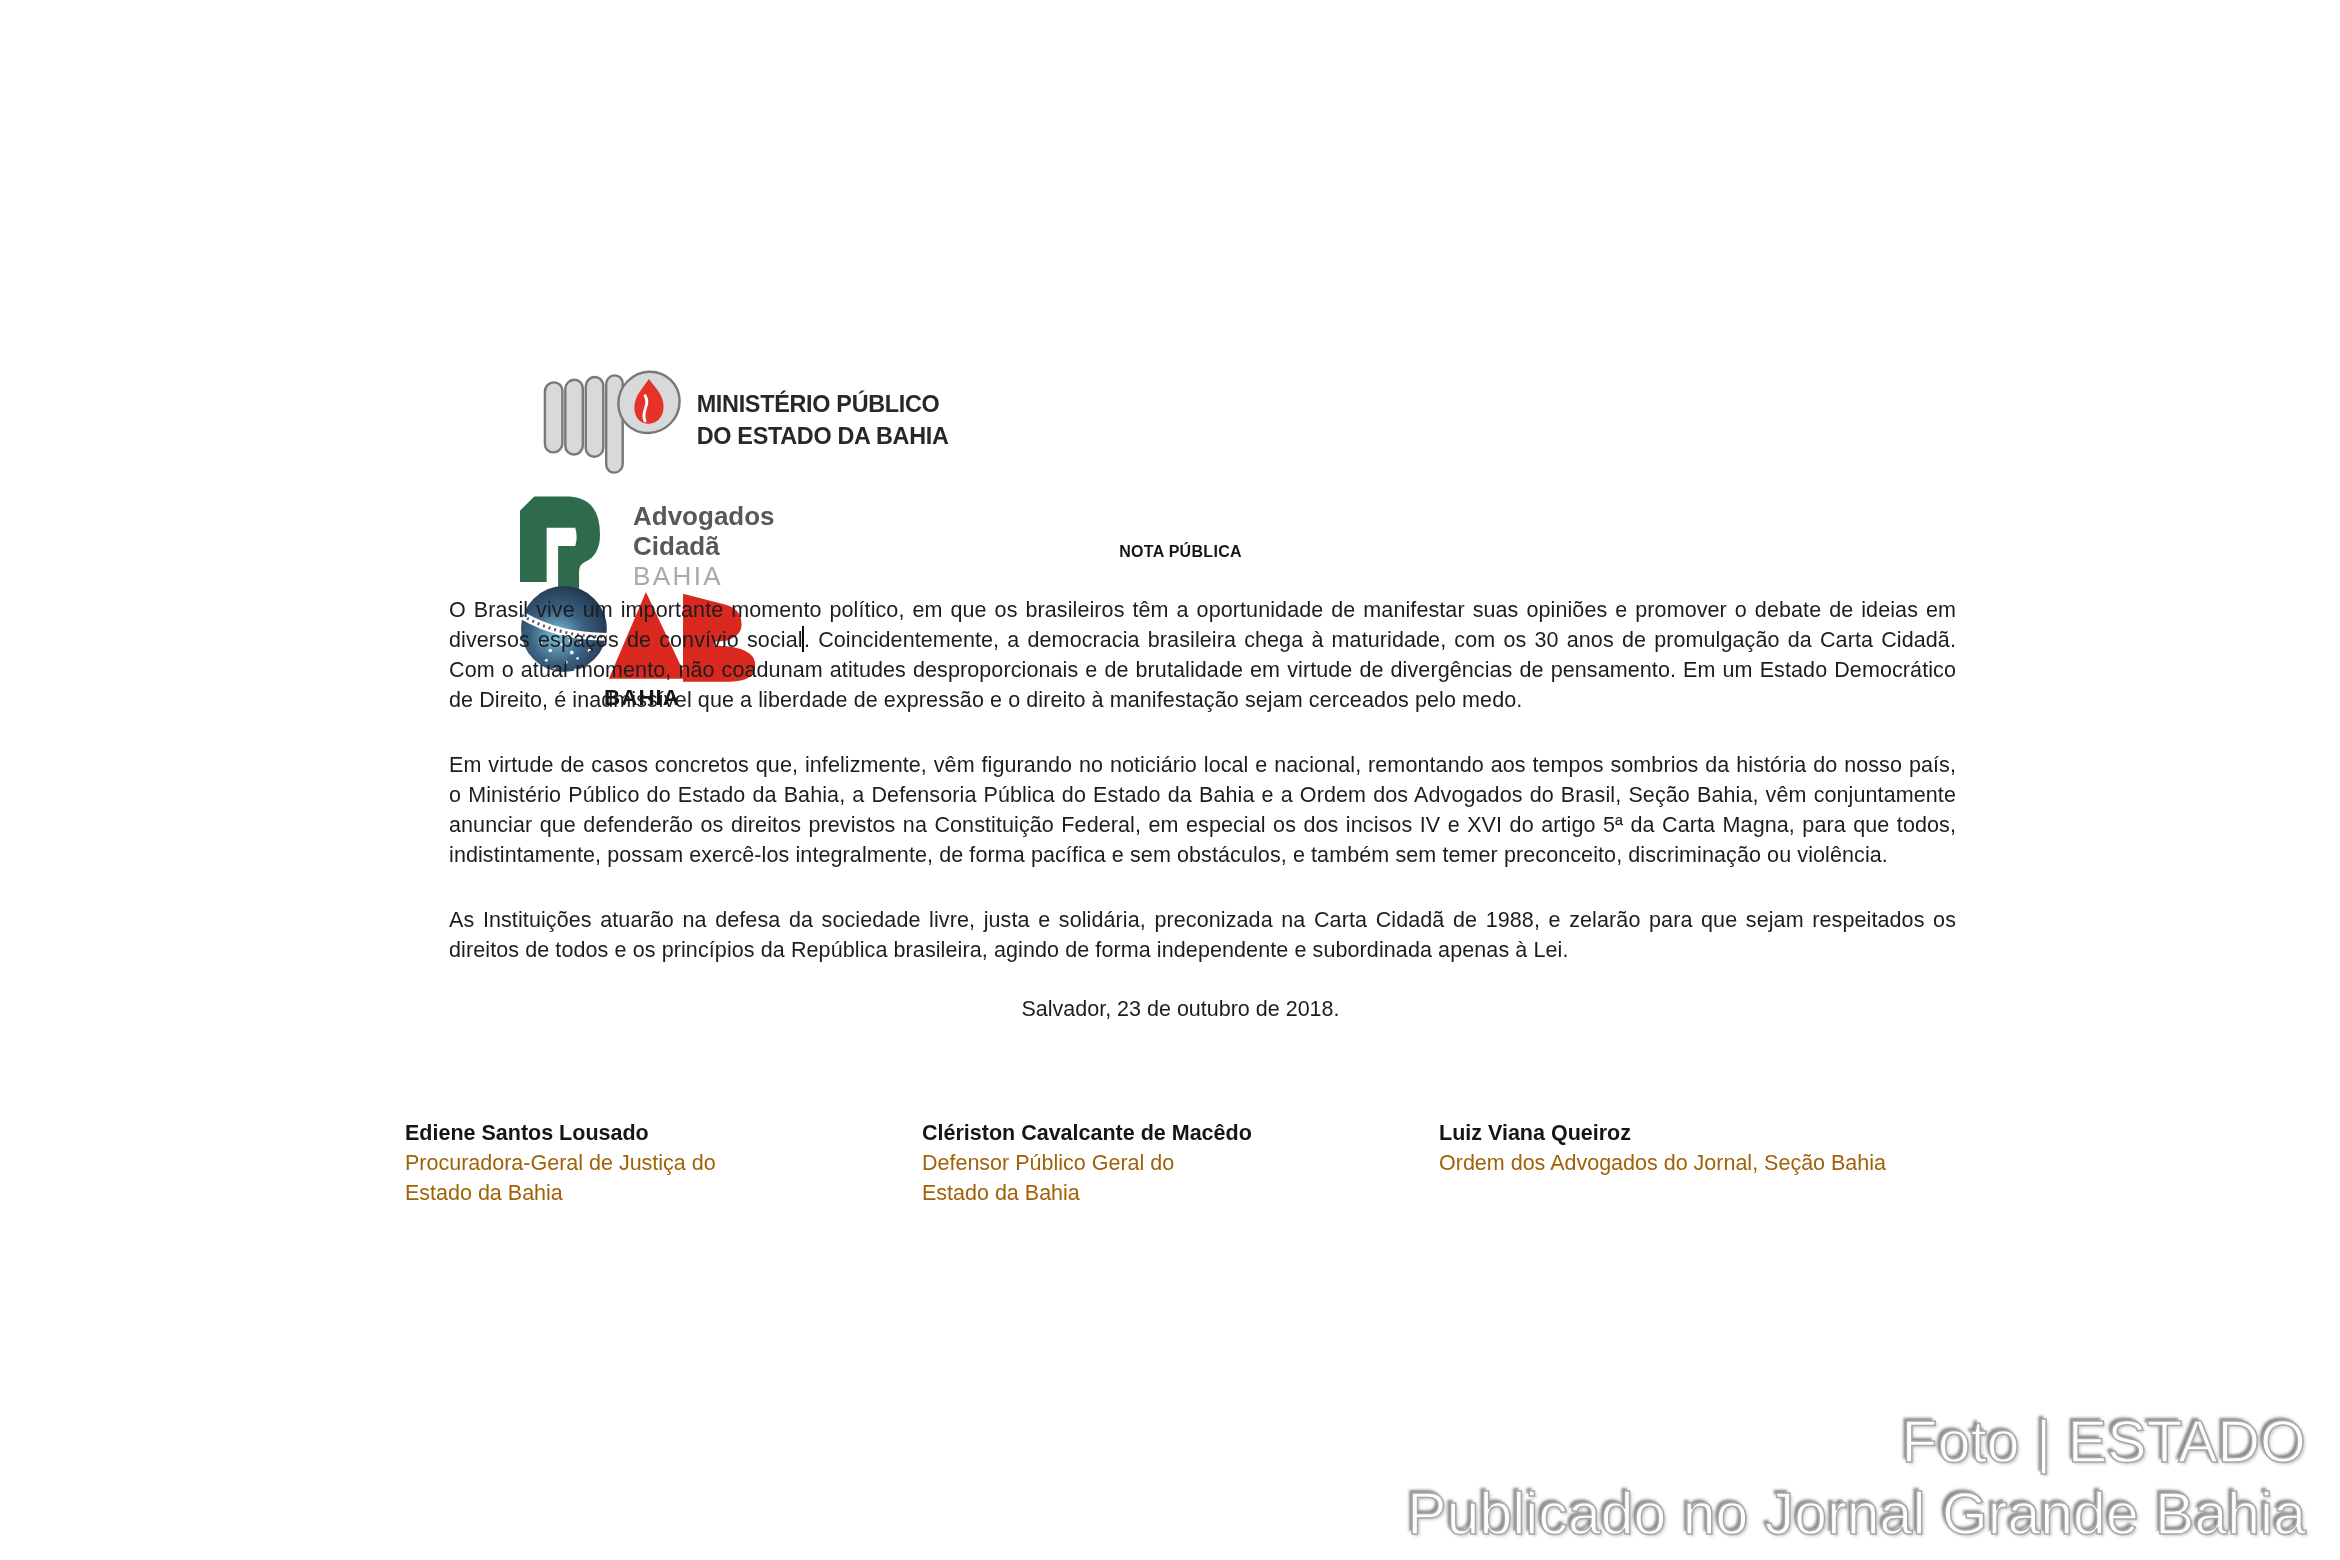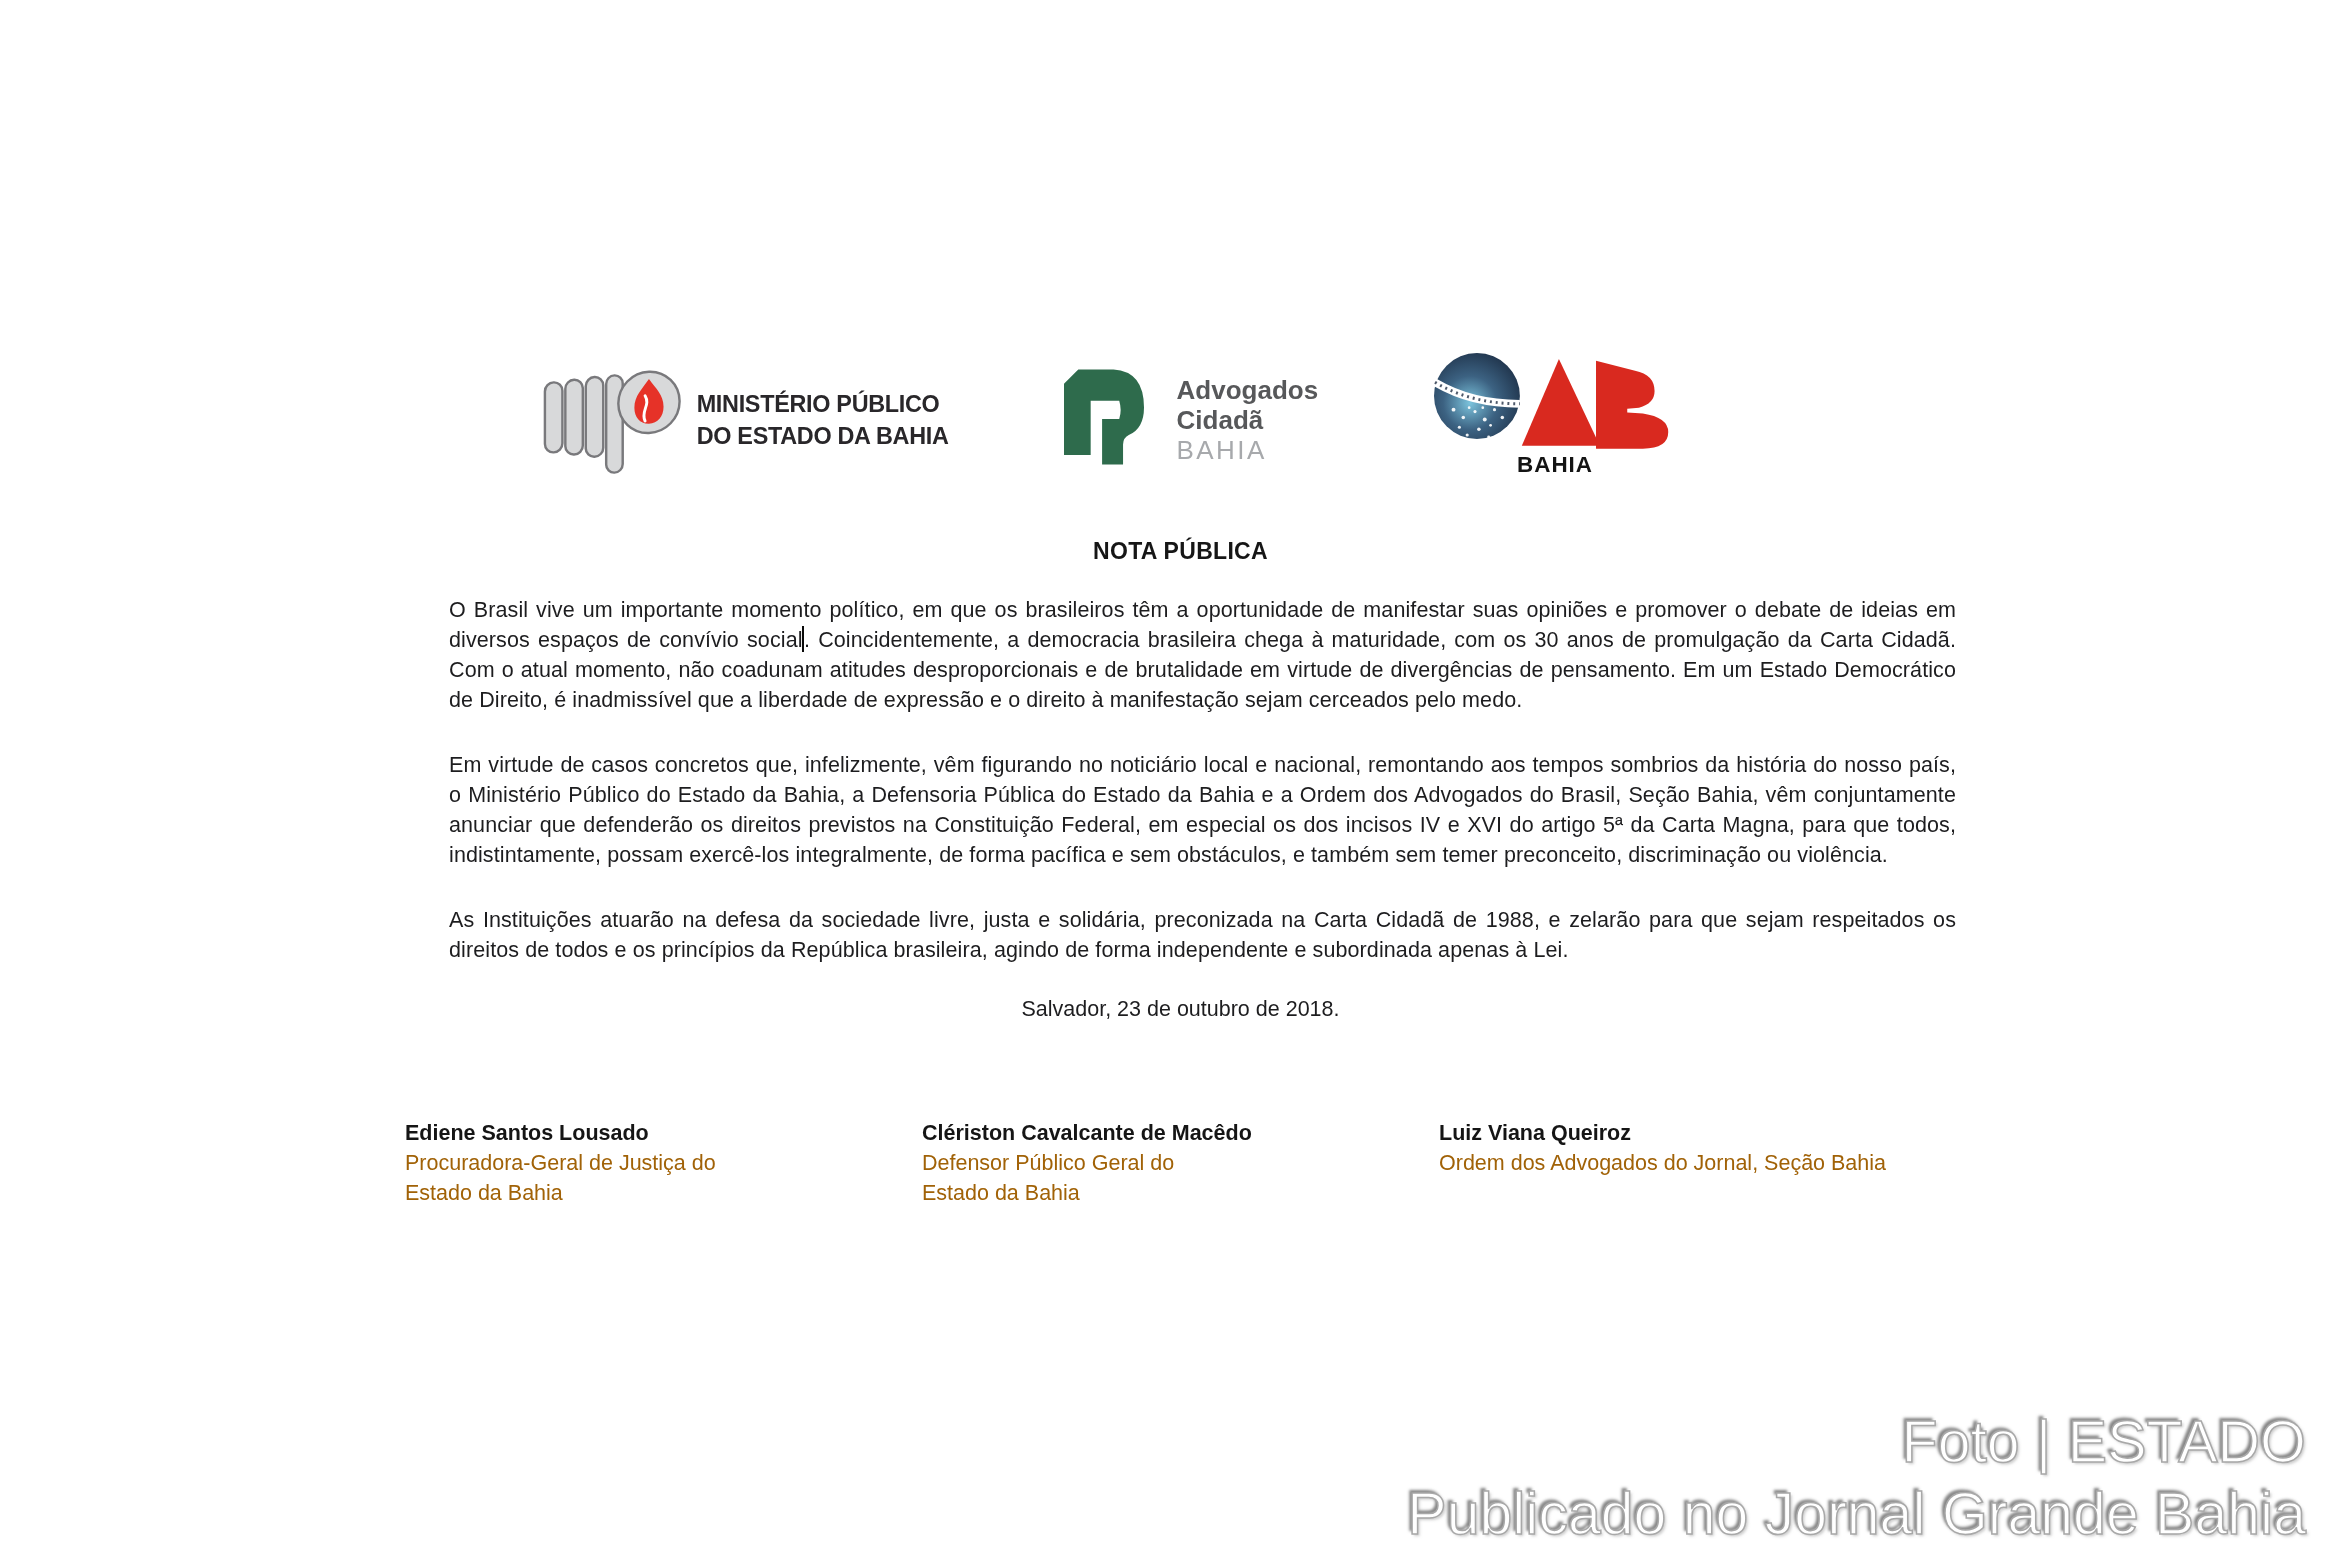--- a/index.html
+++ b/index.html
@@ -4,33 +4,33 @@
 <style>
   * { margin:0; padding:0; box-sizing:border-box; }
   html,body { background:#ffffff; }
   .page {
     position:relative; width:2341px; height:1560px; background:#ffffff; overflow:hidden;
     font-family:"Liberation Sans", sans-serif; color:#1d1d1f;
   }
   .content { position:absolute; left:405px; top:0; width:1551px; }
 
   
-  .logos-row { margin-top:359px; height:141px; display:flex; align-items:flex-start; }
+  .logos-row { margin-top:359px; height:141px; display:flex; align-items:flex-start;flex-direction:column; }
   .logo { display:flex; align-items:flex-start; }
   .mp-logo { margin-left:137px; margin-top:9.8px; }
   .mp-text { margin-left:13.7px; margin-top:19.5px; font-weight:bold; font-size:23.4px;
              line-height:32px; letter-spacing:-0.3px; color:#29272a; white-space:nowrap; }
   .dp-logo { margin-left:115px; margin-top:9.8px; }
   .dp-text { margin-left:33px; margin-top:5.9px; font-size:26px; line-height:30px; white-space:nowrap; }
   .dp-l12 { font-weight:bold; color:#57585a; }
   .dp-l3 { font-weight:400; color:#a7a9ac; letter-spacing:2.4px; }
   .oab-logo { margin-left:116px; margin-top:-5.9px; }
 
   
-  .title { margin-top:37px; text-align:center; font-weight:bold; font-size:23px;
+  .title { margin-top:37px; text-align:center; font-weight:bold; font-size:16px;
            line-height:29px; letter-spacing:0.3px; color:#161616; }
   .par { margin-top:35px; font-size:21.5px; line-height:30px; text-align:justify;
          letter-spacing:0.1px; color:#1d1d1f;margin-left:44px; }
   .par.first { margin-top:29px; }
   .caret { display:inline-block; width:2.4px; height:26px; background:#0a0a0a;
            vertical-align:-4.9px; margin-left:-1px; }
   .dateline { margin-top:29px; text-align:center; font-size:21.5px; line-height:30px; }
 
   
   .sigs { margin-top:94px; display:flex; }

